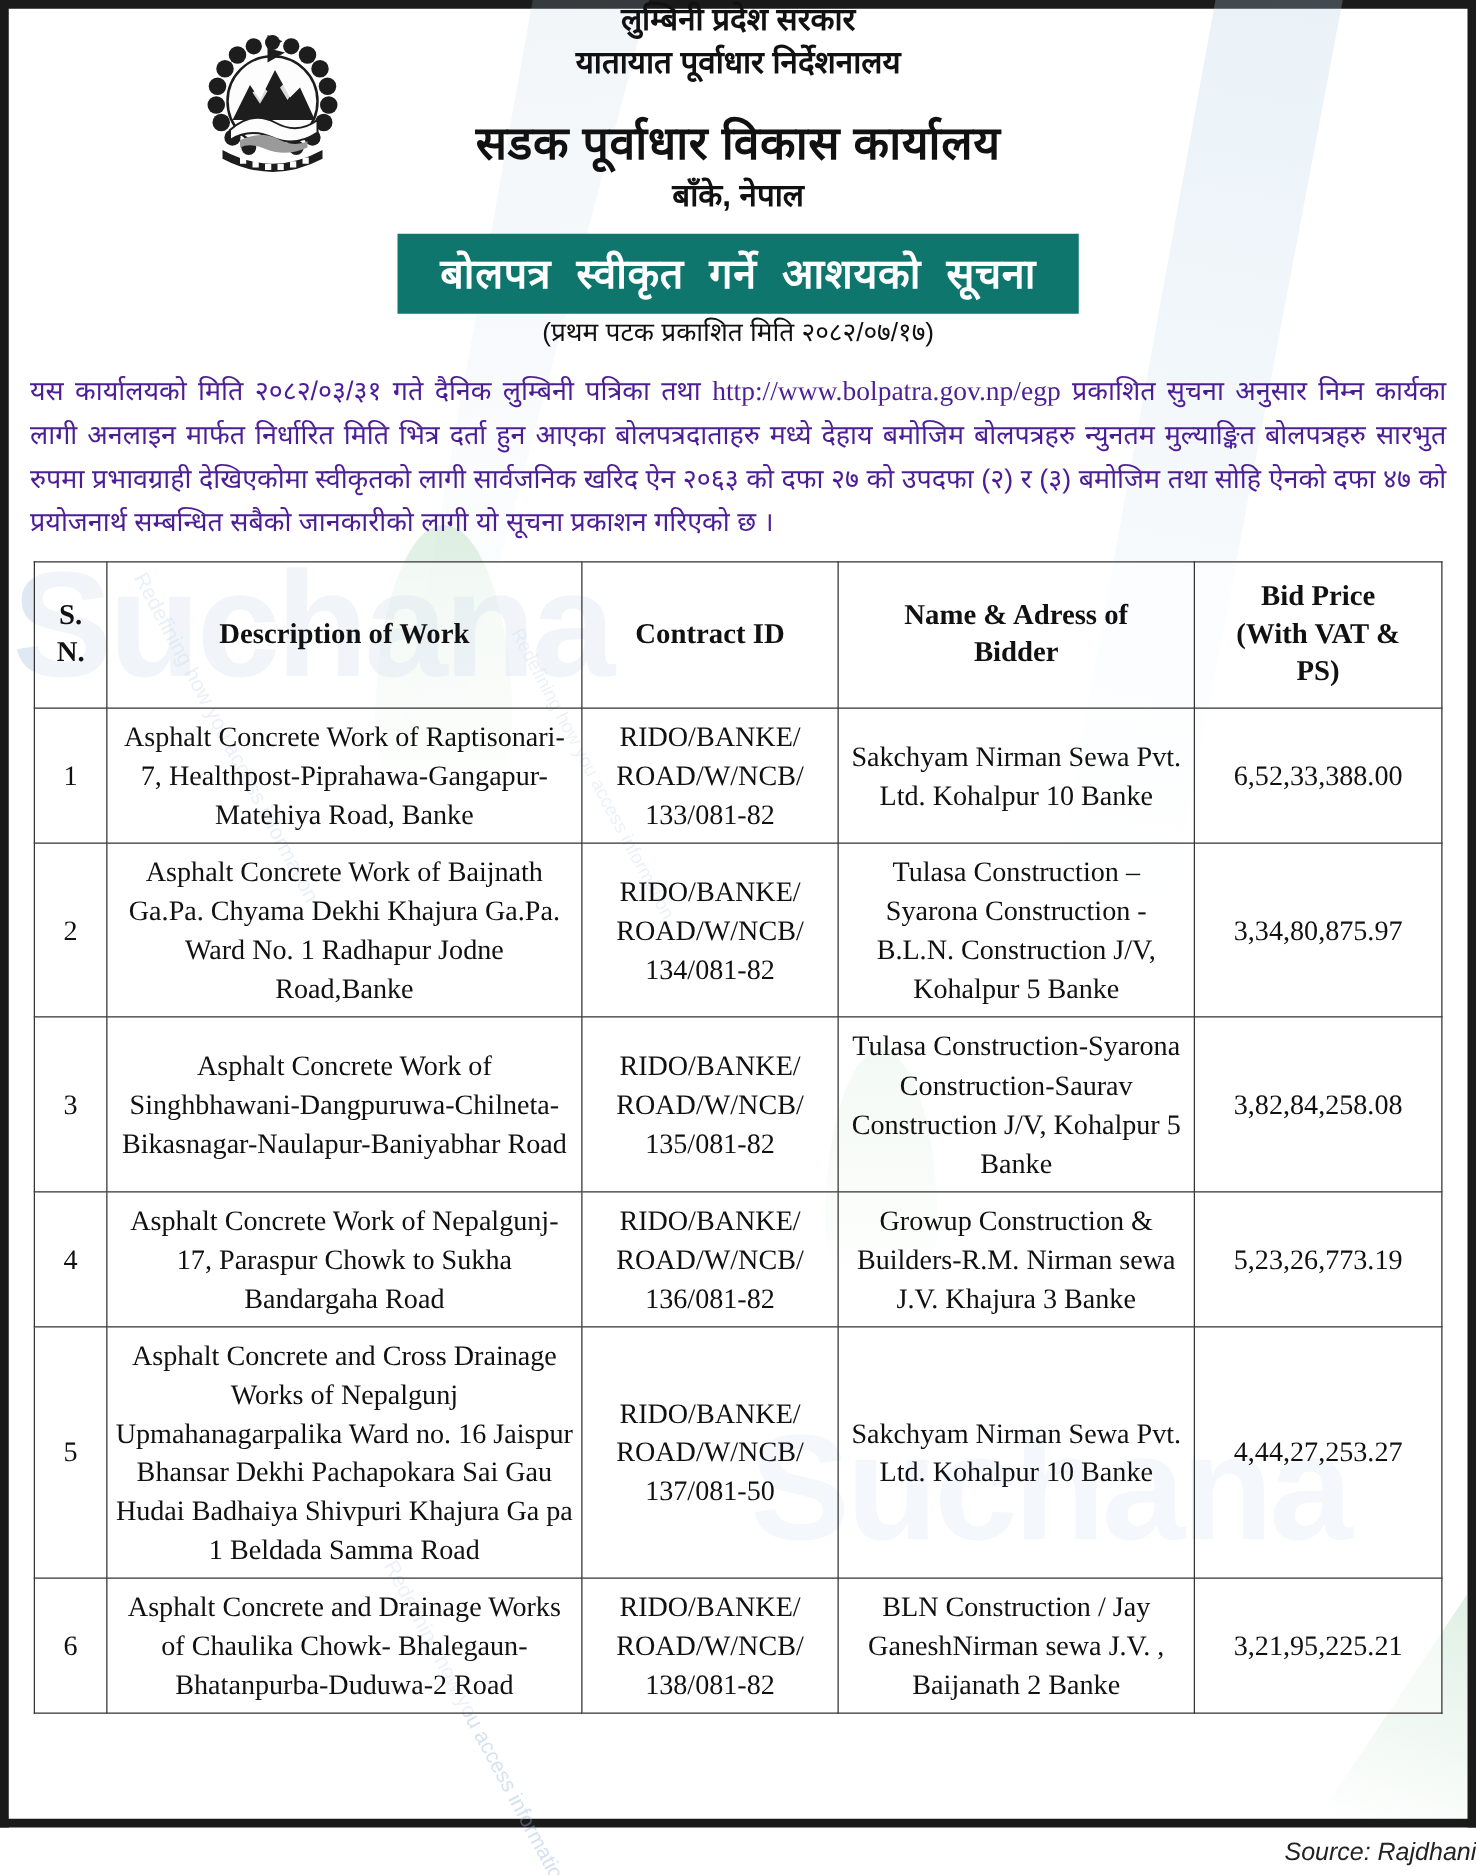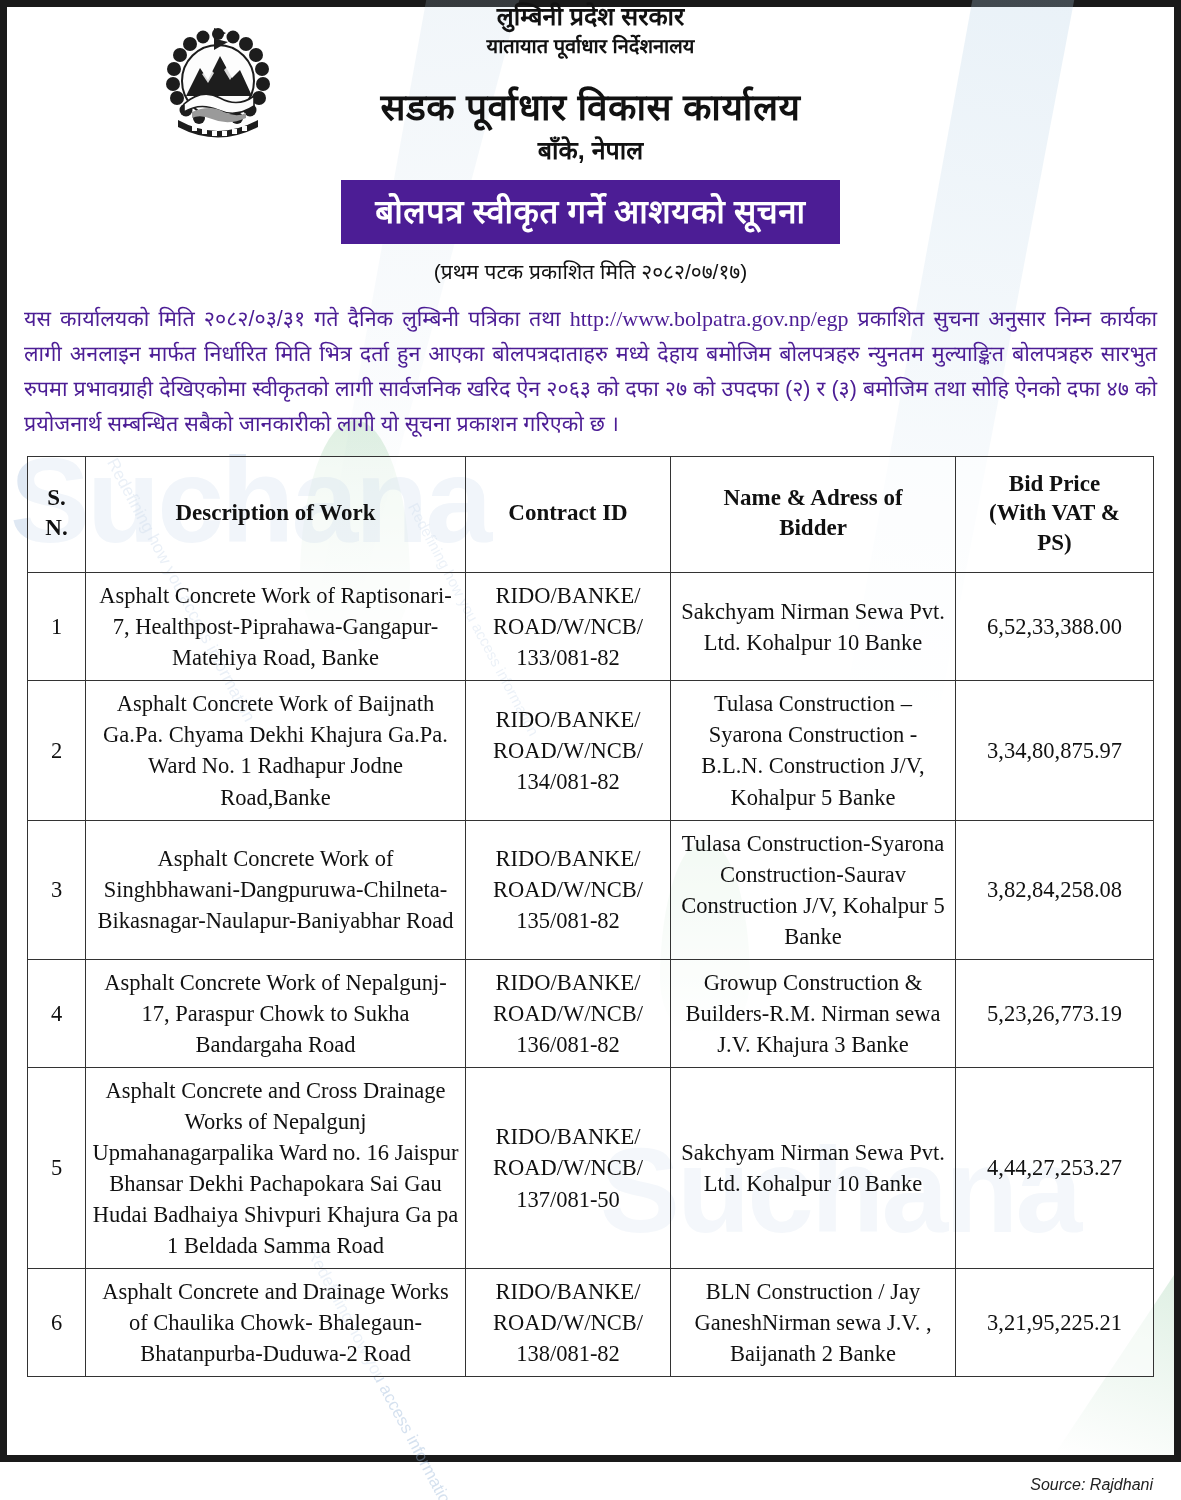--- a/index.html
+++ b/index.html
@@ -126,42 +126,41 @@
   .emblem {
     position: absolute; left: 140px; top: 26px;
     width: 112px; height: 118px;
   }
   .org-lines {
     font-family: "Liberation Sans", "DejaVu Sans", sans-serif;
     color: #111;
   }
   .org-l1 { font-size: 25px; line-height: 1.32; font-weight: 600; }
   .org-l2 { font-size: 25px; line-height: 1.32; font-weight: 600; }
-  .org-l3 { font-size: 20px; line-height: 1.38; font-weight: 600; }
+  .org-l3 { font-size: 25px; line-height: 1.38; font-weight: 600; }
   .org-office {
     font-size: 37px; font-weight: 700; line-height: 1.45;
     letter-spacing: 0.5px; margin-top: 20px;
   }
   .org-place { font-size: 25px; font-weight: 600; line-height: 1.4; margin-top: -1px; }
 
   .banner {
     display: inline-block;
-    background: #4c1d95;
+    background: #0f766e;
     color: #ffffff;
-    font-family: Liberation Serif, serif;
+    font-family: Liberation Mono, monospace;
     font-size: 33px;
     font-weight: 700;
     letter-spacing: 0.5px;
     padding: 8px 34px 11px 34px;
     margin-top: 12px;
   }
   .pubdate {
     font-family: "Liberation Sans", "DejaVu Sans", sans-serif;
     font-size: 21px;
-    margin-top: 13px;
     color: #111;
   }
 
   
   .body-para {
     font-family: "Liberation Sans", "DejaVu Sans", sans-serif;
     font-size: 21.5px;
     line-height: 1.62;
     text-align: justify;
     text-justify: inter-word;
@@ -200,24 +199,24 @@
   col.c-cid   { width: 205px; }
   col.c-bid   { width: 285px; }
   col.c-price { width: 198px; }
   td.sn { font-size: 23px; }
   td.price { white-space: nowrap; font-size: 22.5px; }
   td.cid { line-height: 1.42; }
 
   
   .source {
     position: absolute;
-    right: 28px; bottom: 6px;
+    right: 0; bottom: 6px;
     font-family: "Liberation Sans", "DejaVu Sans", sans-serif;
     font-style: italic;
-    font-size: 16px;
+    font-size: 20px;
     color: #222;
     z-index: 3;
   }
 </style>
 </head>
 <body>
 
 <div class="page">
 
   <div class="page-border-top"></div>

